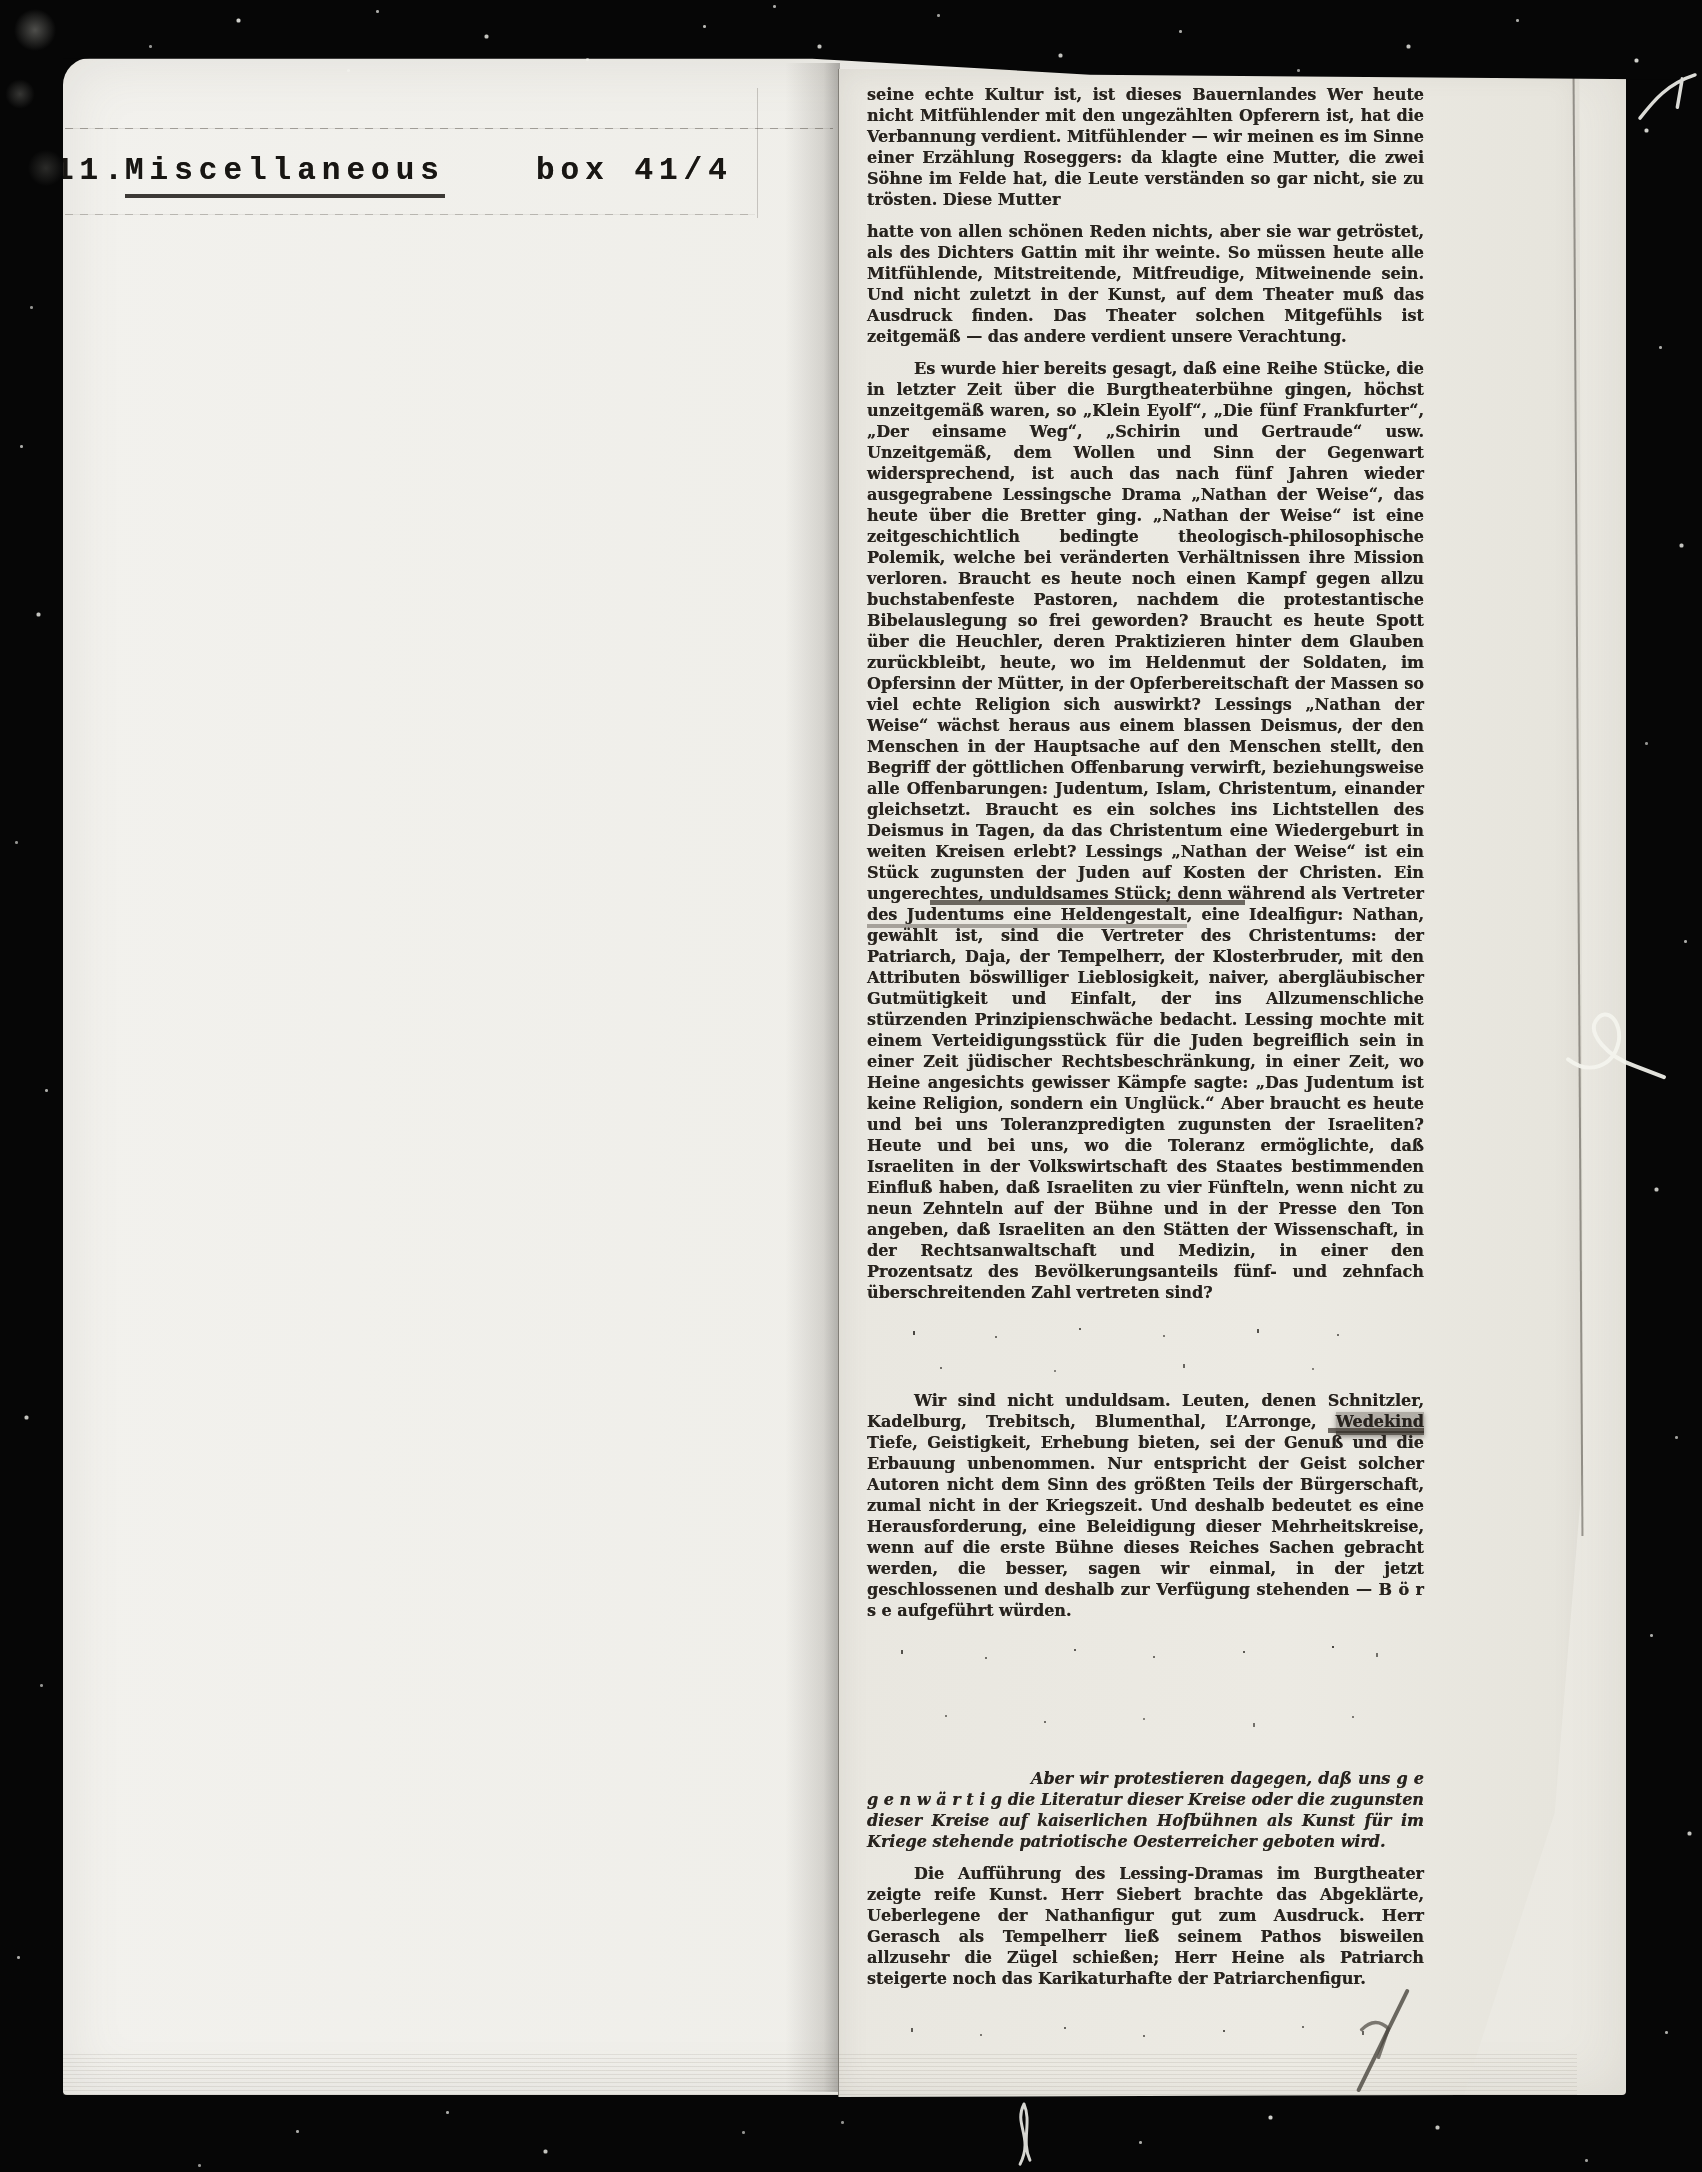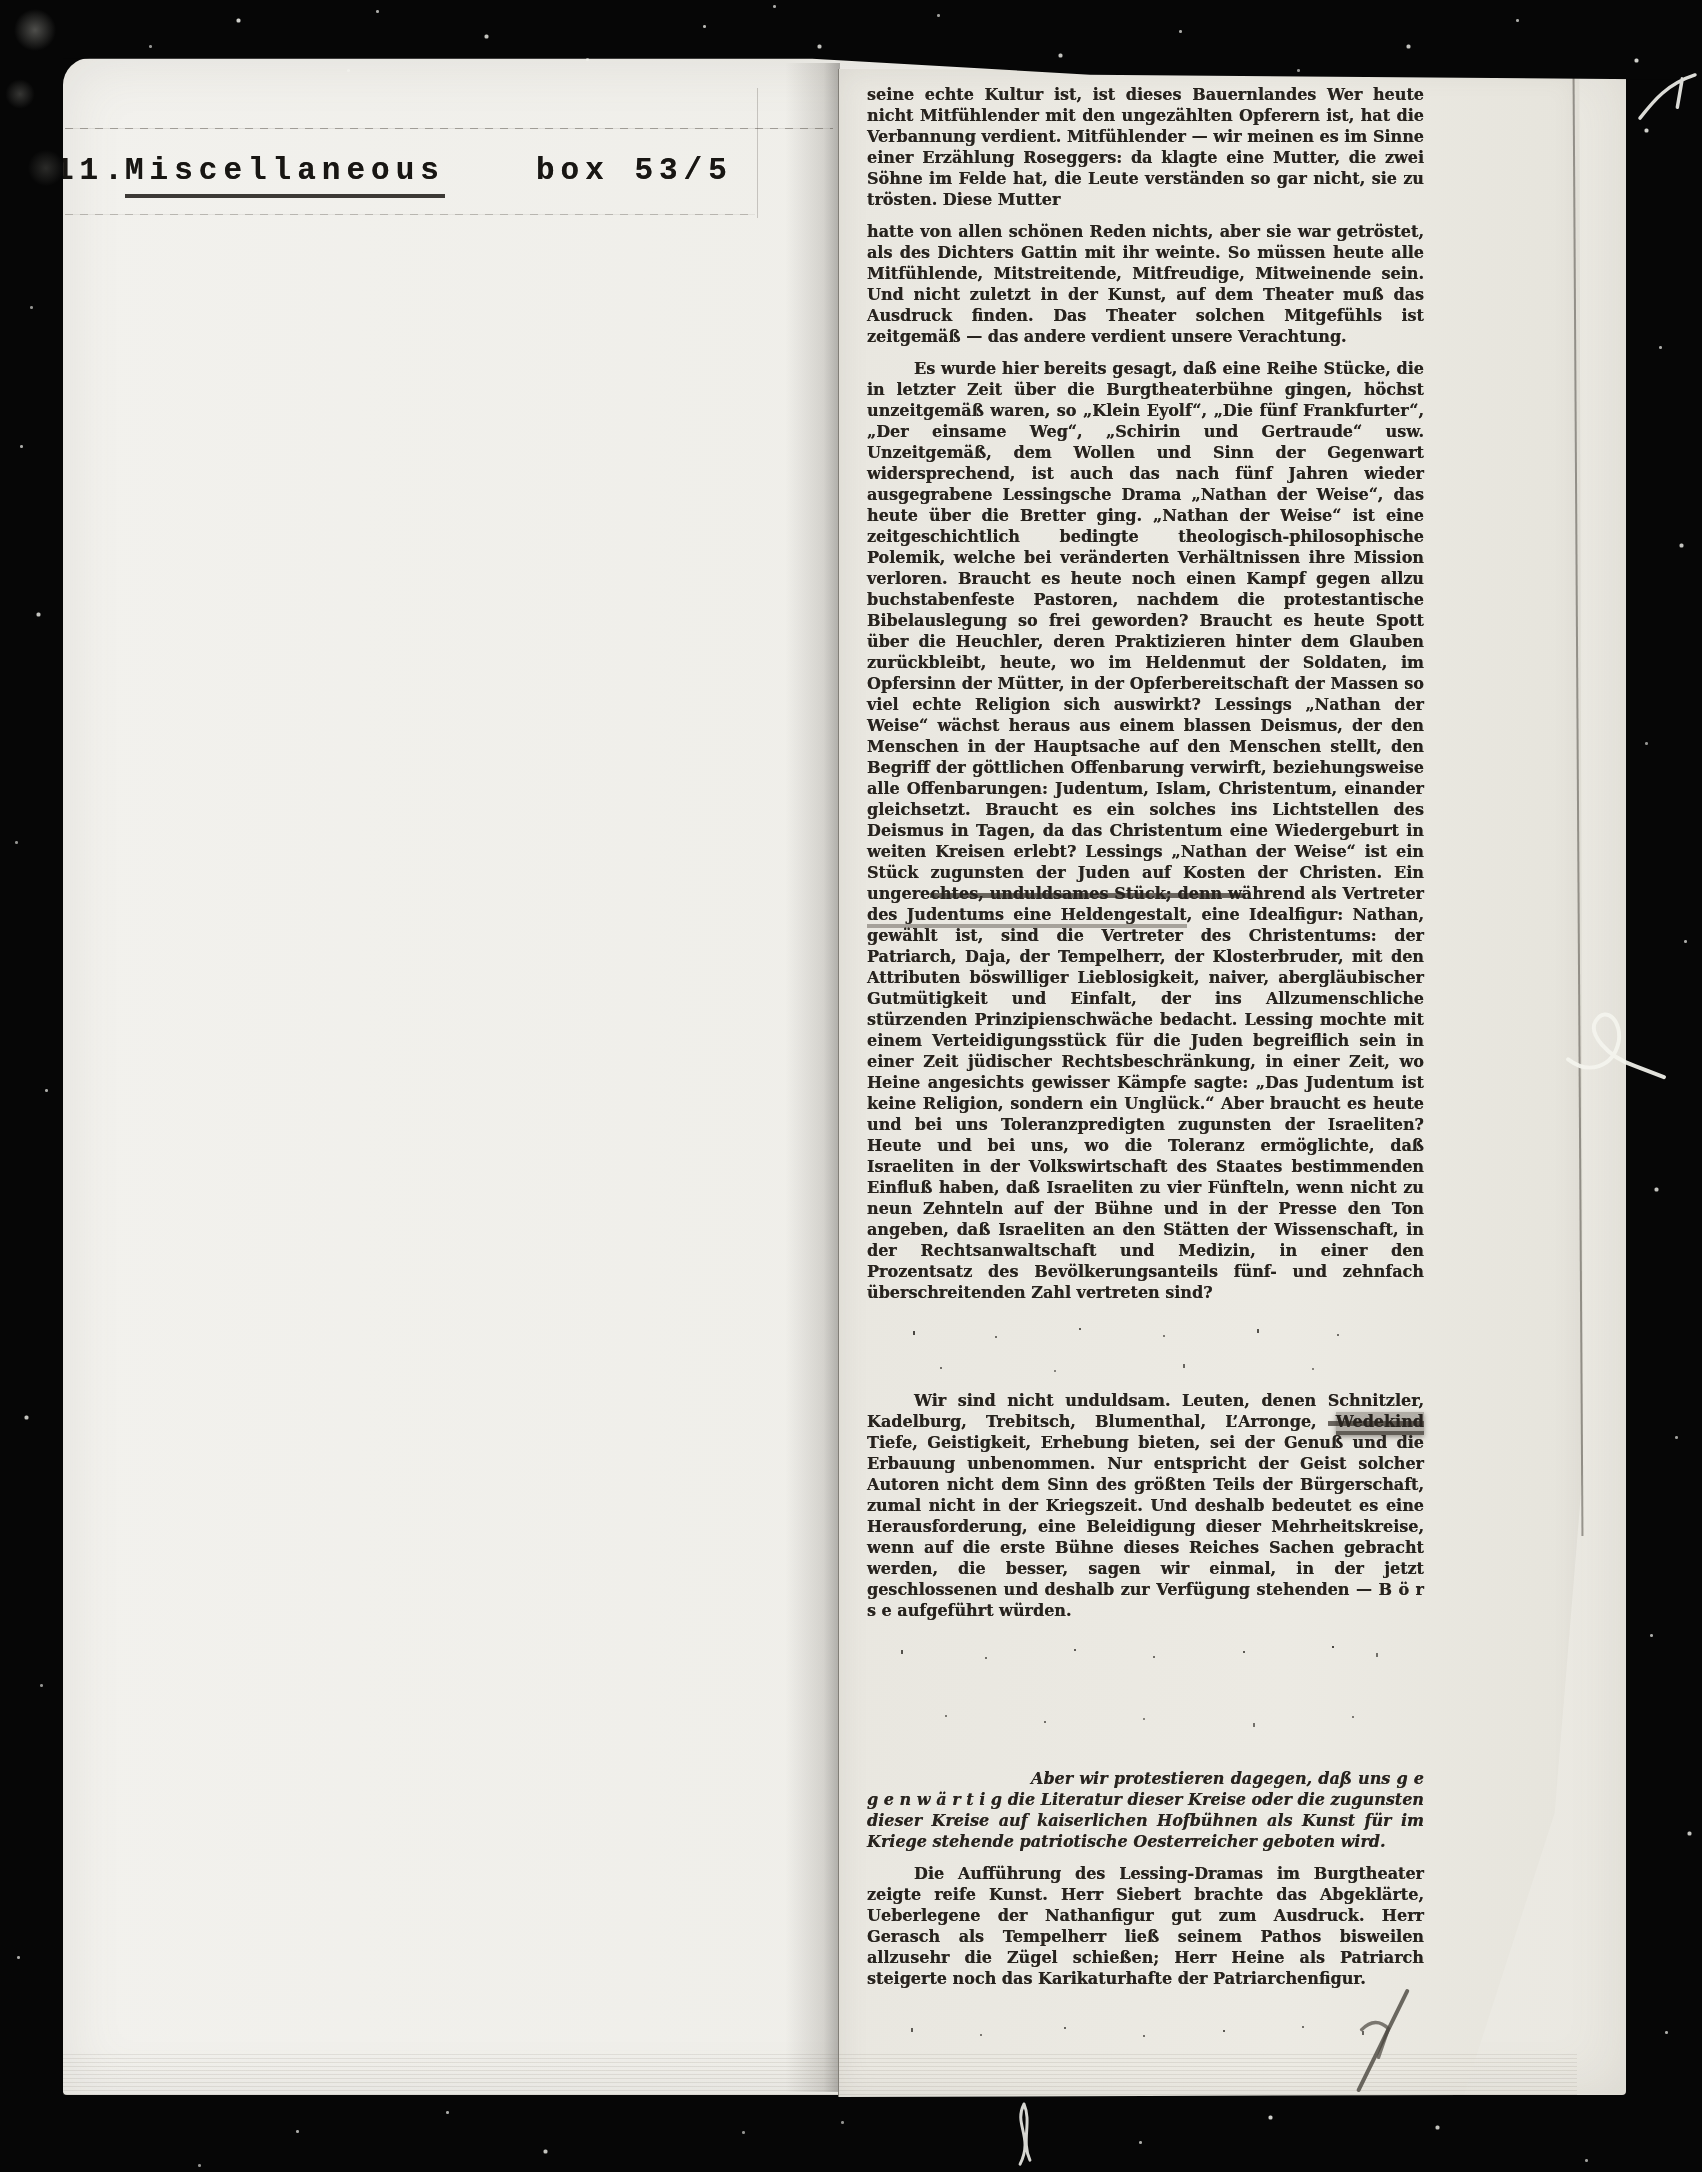--- a/index.html
+++ b/index.html
@@ -51,21 +51,21 @@
 
   
   #clip-text{position:relative;padding:15px 159px 0 28px;}
   .para{font-size:16px;line-height:21px;text-align:justify;color:#27231e;font-weight:700;
         margin:6px 0 11px 0;text-shadow:0 0 0.5px rgba(52,45,38,.6), 0.2px 0.2px 0 rgba(52,45,38,.25);}
   .para.first{margin-top:0;}
   .para.indent{text-indent:47px;}
   .para.bigindent{text-indent:164px;font-style:italic;}
 
   
-  .mark-underline{border-bottom:5px solid rgba(45,40,33,.68);padding-bottom:11px;}
+  .mark-underline{border-bottom:5px solid rgba(45,40,33,.68);padding-bottom:18px;}
   .mark-underline-light{border-bottom:4px solid rgba(62,56,47,.4);}
   .mark-smudge{background:rgba(55,49,42,.32);border-bottom:4.5px solid rgba(45,40,33,.6);
         box-shadow:0 2px 4.5px rgba(55,49,42,.45);}
 
   
   .gap{position:relative;}
   .gap-small{height:70px;background-image:
       radial-gradient(ellipse 1.5px 3px at 47px 19px, rgba(32,29,24,.8) 60%, transparent 66%),
       radial-gradient(ellipse 1px 2.5px at 129px 23px, rgba(32,29,24,.6) 60%, transparent 66%),
       radial-gradient(ellipse 1.5px 2.5px at 213px 15px, rgba(32,29,24,.7) 60%, transparent 66%),
@@ -137,21 +137,21 @@
 <body>
 
 <div id="canvas">
 
   <div id="page"></div>
   <div id="fold-shadow"></div>
 
   <div id="header">
     <span id="hdr-index" class="hdr">11.</span>
     <span id="hdr-title" class="hdr">Miscellaneous</span>
-    <span id="hdr-box" class="hdr">box 53/5</span>
+    <span id="hdr-box" class="hdr">box 41/4</span>
   </div>
   <div id="rule-top" class="rule"></div>
   <div id="rule-bottom" class="rule"></div>
   <div id="rule-vert"></div>
 
   <div id="clipping">
     <div id="clip-text">
         <div class="para first">seine echte Kultur ist, ist dieses Bauernlandes Wer heute nicht Mitfühlender mit den ungezählten Opferern ist, hat die Verbannung verdient. Mitfühlender — wir meinen es im Sinne einer Erzählung Roseggers: da klagte eine Mutter, die zwei Söhne im Felde hat, die Leute verständen so gar nicht, sie zu trösten. Diese Mutter</div>
         <div class="para plain">hatte von allen schönen Reden nichts, aber sie war getröstet, als des Dichters Gattin mit ihr weinte. So müssen heute alle Mitfühlende, Mitstreitende, Mitfreudige, Mitweinende sein. Und nicht zuletzt in der Kunst, auf dem Theater muß das Ausdruck finden. Das Theater solchen Mitgefühls ist zeitgemäß — das andere verdient unsere Verachtung.</div>
         <div class="para indent">Es wurde hier bereits gesagt, daß eine Reihe Stücke, die in letzter Zeit über die Burgtheaterbühne gingen, höchst unzeitgemäß waren, so „Klein Eyolf“, „Die fünf Frankfurter“, „Der einsame Weg“, „Schirin und Gertraude“ usw. Unzeitgemäß, dem Wollen und Sinn der Gegenwart widersprechend, ist auch das nach fünf Jahren wieder ausgegrabene Lessingsche Drama „Nathan der Weise“, das heute über die Bretter ging. „Nathan der Weise“ ist eine zeitgeschichtlich bedingte theologisch-philosophische Polemik, welche bei veränderten Verhältnissen ihre Mission verloren. Braucht es heute noch einen Kampf gegen allzu buchstabenfeste Pastoren, nachdem die protestantische Bibelauslegung so frei geworden? Braucht es heute Spott über die Heuchler, deren Praktizieren hinter dem Glauben zurückbleibt, heute, wo im Heldenmut der Soldaten, im Opfersinn der Mütter, in der Opferbereitschaft der Massen so viel echte Religion sich auswirkt? Lessings „Nathan der Weise“ wächst heraus aus einem blassen Deismus, der den Menschen in der Hauptsache auf den Menschen stellt, den Begriff der göttlichen Offenbarung verwirft, beziehungsweise alle Offenbarungen: Judentum, Islam, Christentum, einander gleichsetzt. Braucht es ein solches ins Lichtstellen des Deismus in Tagen, da das Christentum eine Wiedergeburt in weiten Kreisen erlebt? Lessings „Nathan der Weise“ ist ein Stück <span class="mark-underline">zugunsten der Juden auf Kosten</span> der Christen. Ein ungerechtes, unduldsames Stück; denn während als Vertreter <span class="mark-underline-light">des Judentums eine Heldengestalt</span>, eine Idealfigur: Nathan, gewählt ist, sind die Vertreter des Christentums: der Patriarch, Daja, der Tempelherr, der Klosterbruder, mit den Attributen böswilliger Lieblosigkeit, naiver, abergläubischer Gutmütigkeit und Einfalt, der ins Allzumenschliche stürzenden Prinzipienschwäche bedacht. Lessing mochte mit einem Verteidigungsstück für die Juden begreiflich sein in einer Zeit jüdischer Rechtsbeschränkung, in einer Zeit, wo Heine angesichts gewisser Kämpfe sagte: „Das Judentum ist keine Religion, sondern ein Unglück.“ Aber braucht es heute und bei uns Toleranzpredigten zugunsten der Israeliten? Heute und bei uns, wo die Toleranz ermöglichte, daß Israeliten in der Volkswirtschaft des Staates bestimmenden Einfluß haben, daß Israeliten zu vier Fünfteln, wenn nicht zu neun Zehnteln auf der Bühne und in der Presse den Ton angeben, daß Israeliten an den Stätten der Wissenschaft, in der Rechtsanwaltschaft und Medizin, in einer den Prozentsatz des Bevölkerungsanteils fünf- und zehnfach überschreitenden Zahl vertreten sind?</div>

